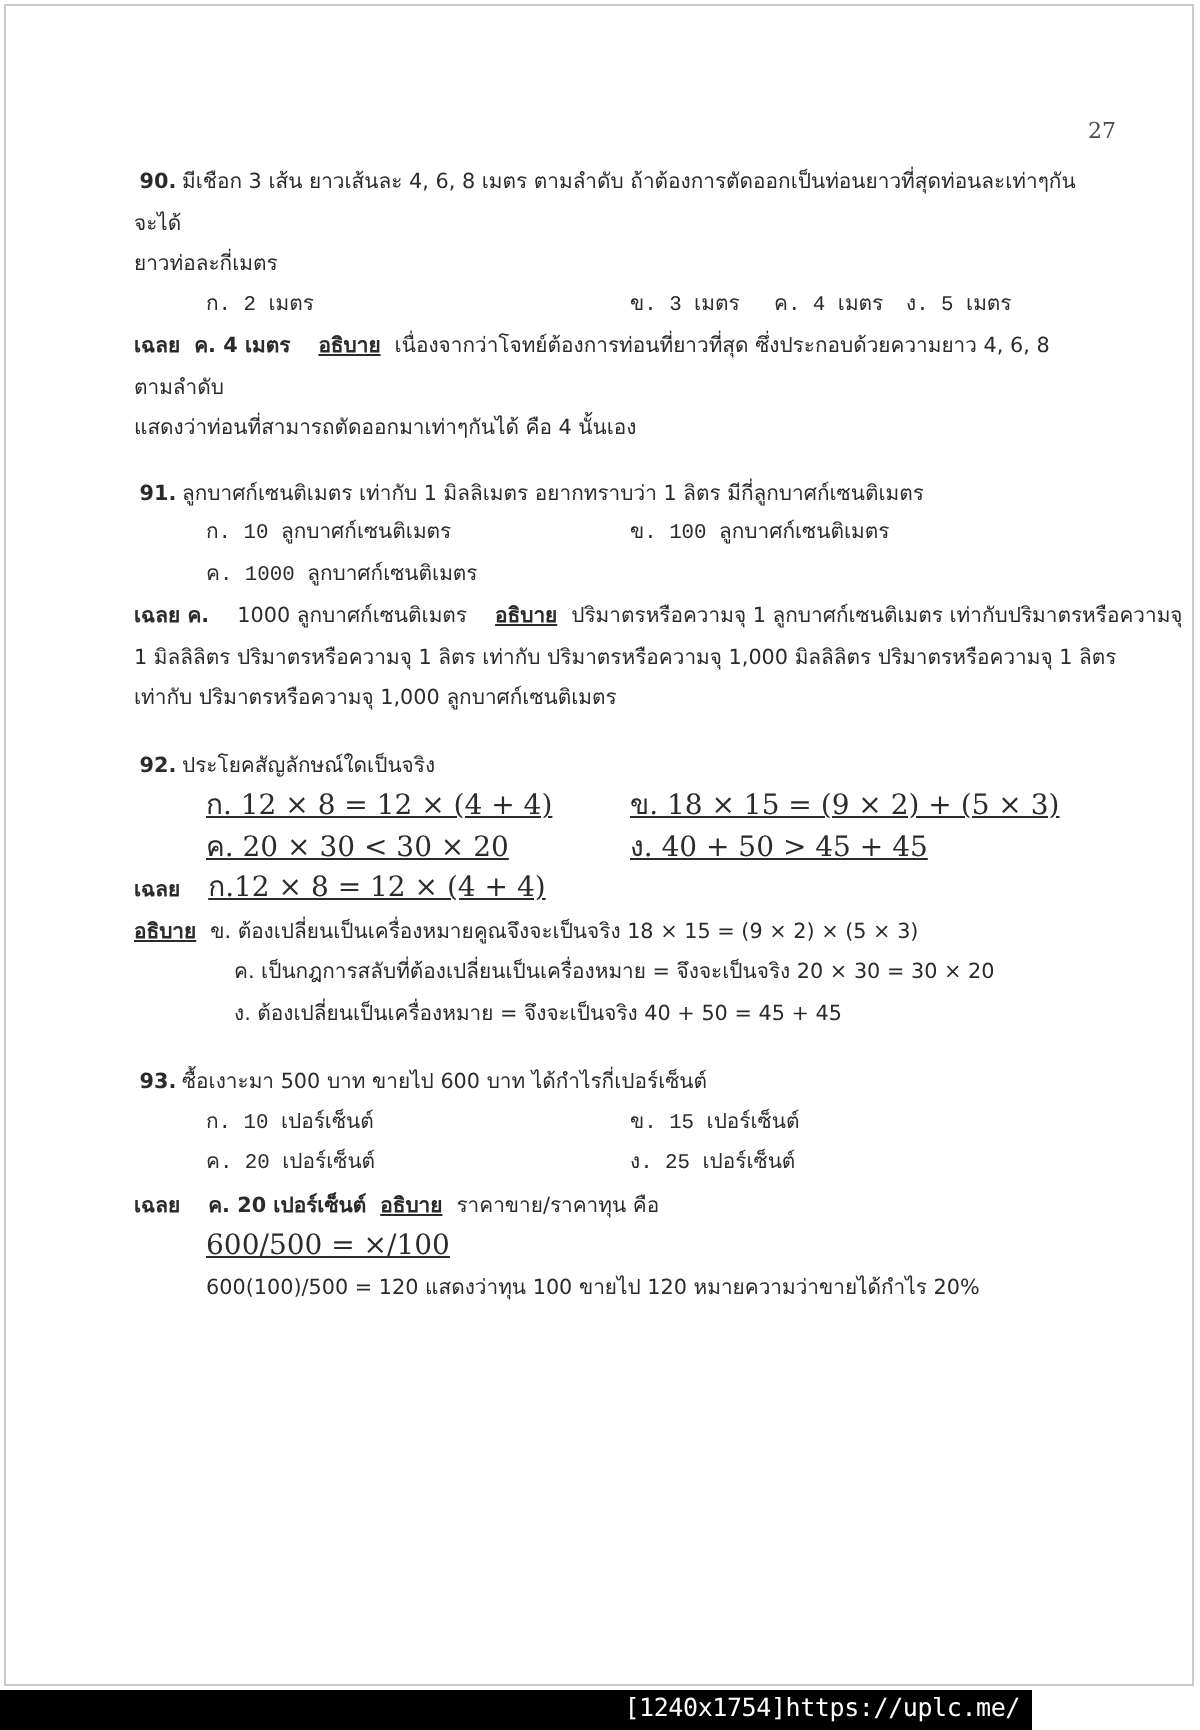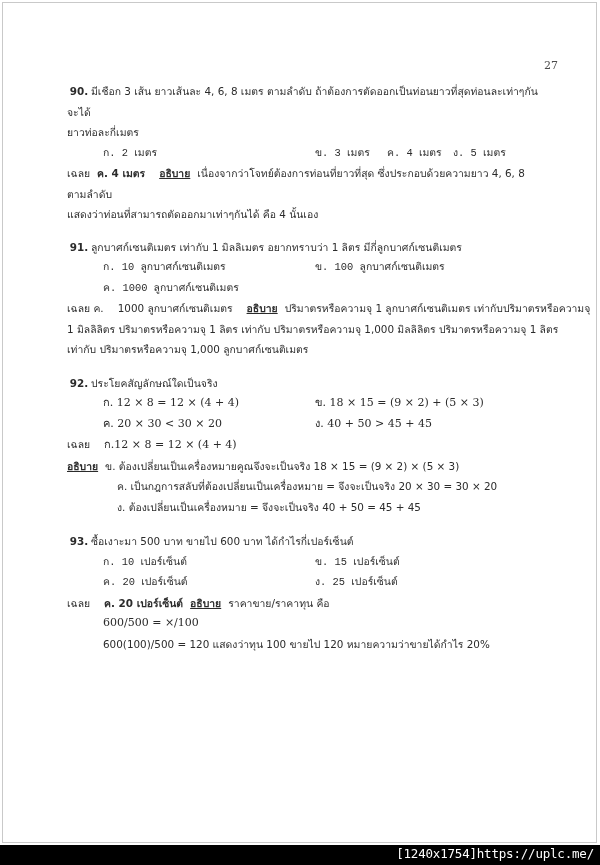--- a/index.html
+++ b/index.html
@@ -25,21 +25,21 @@
     border: 1px solid #c9c9c9;
     box-sizing: border-box;
     overflow: hidden;
   }
 
   
   #watermark-band {
     position: absolute;
     left: 0;
     top: 845px;
-    width: 600px;
+    width: 516px;
     height: 20px;
     background: #000000;
     overflow: hidden;
   }
   #watermark-text {
     position: absolute;
     right: 6px;
     top: 1px;
     color: #ffffff;
     font-family: "DejaVu Sans Mono", "Liberation Mono", monospace;
@@ -95,25 +95,25 @@
     font-family: Liberation Mono, monospace;
   }
   .col-a { left: 36px; }
   .col-b { left: 248px; }
   .col-b-90 { left: 248px; }
   .col-c-90 { left: 320px; }
   .col-d-90 { left: 386px; }
 
   .bold { font-weight: bold; }
   .uline { text-decoration: underline; font-weight: bold; }
-  .ans-label { font-weight: normal; }
+  .ans-label { font-weight: bold; }
   .sp { display: inline-block; width: 7px; }
   .sp-lg { display: inline-block; width: 14px; }
 
-  .math { font-family: "DejaVu Serif", "Liberation Serif", serif; font-size: 11px; }
+  .math { font-family: "DejaVu Serif", "Liberation Serif", serif; font-size: 14px; text-decoration: underline; }
 </style>
 </head>
 <body>
 
 <div id="page-sheet">
 
   <div id="page-number">27</div>
 
   <div id="content">
 

